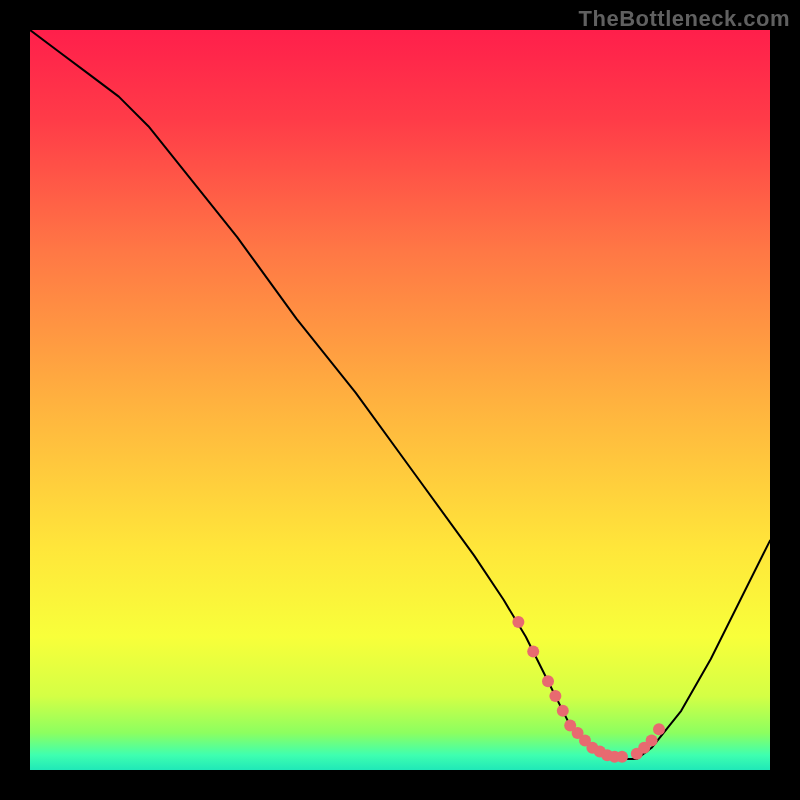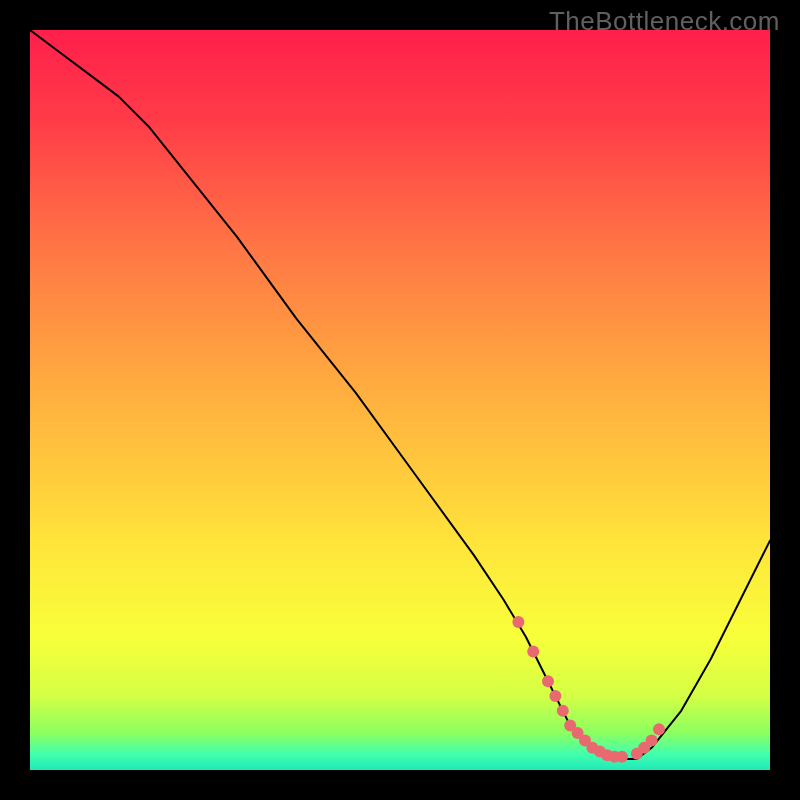--- a/index.html
+++ b/index.html
@@ -13,24 +13,24 @@
   }
   .frame {
     position: relative;
     width: 800px;
     height: 800px;
     background: #000000;
   }
   .watermark {
     position: absolute;
     top: 6px;
-    right: 20px;
+    right: 10px;
     color: #606060;
-    font-size: 26px;
-    font-weight: normal;
+    font-size: 22px;
+    font-weight: bold;
     letter-spacing: 0.5px;
     z-index: 5;
   }
   .plot-area {
     position: absolute;
     left: 30px;
     top: 30px;
     width: 740px;
     height: 740px;
     overflow: hidden;

